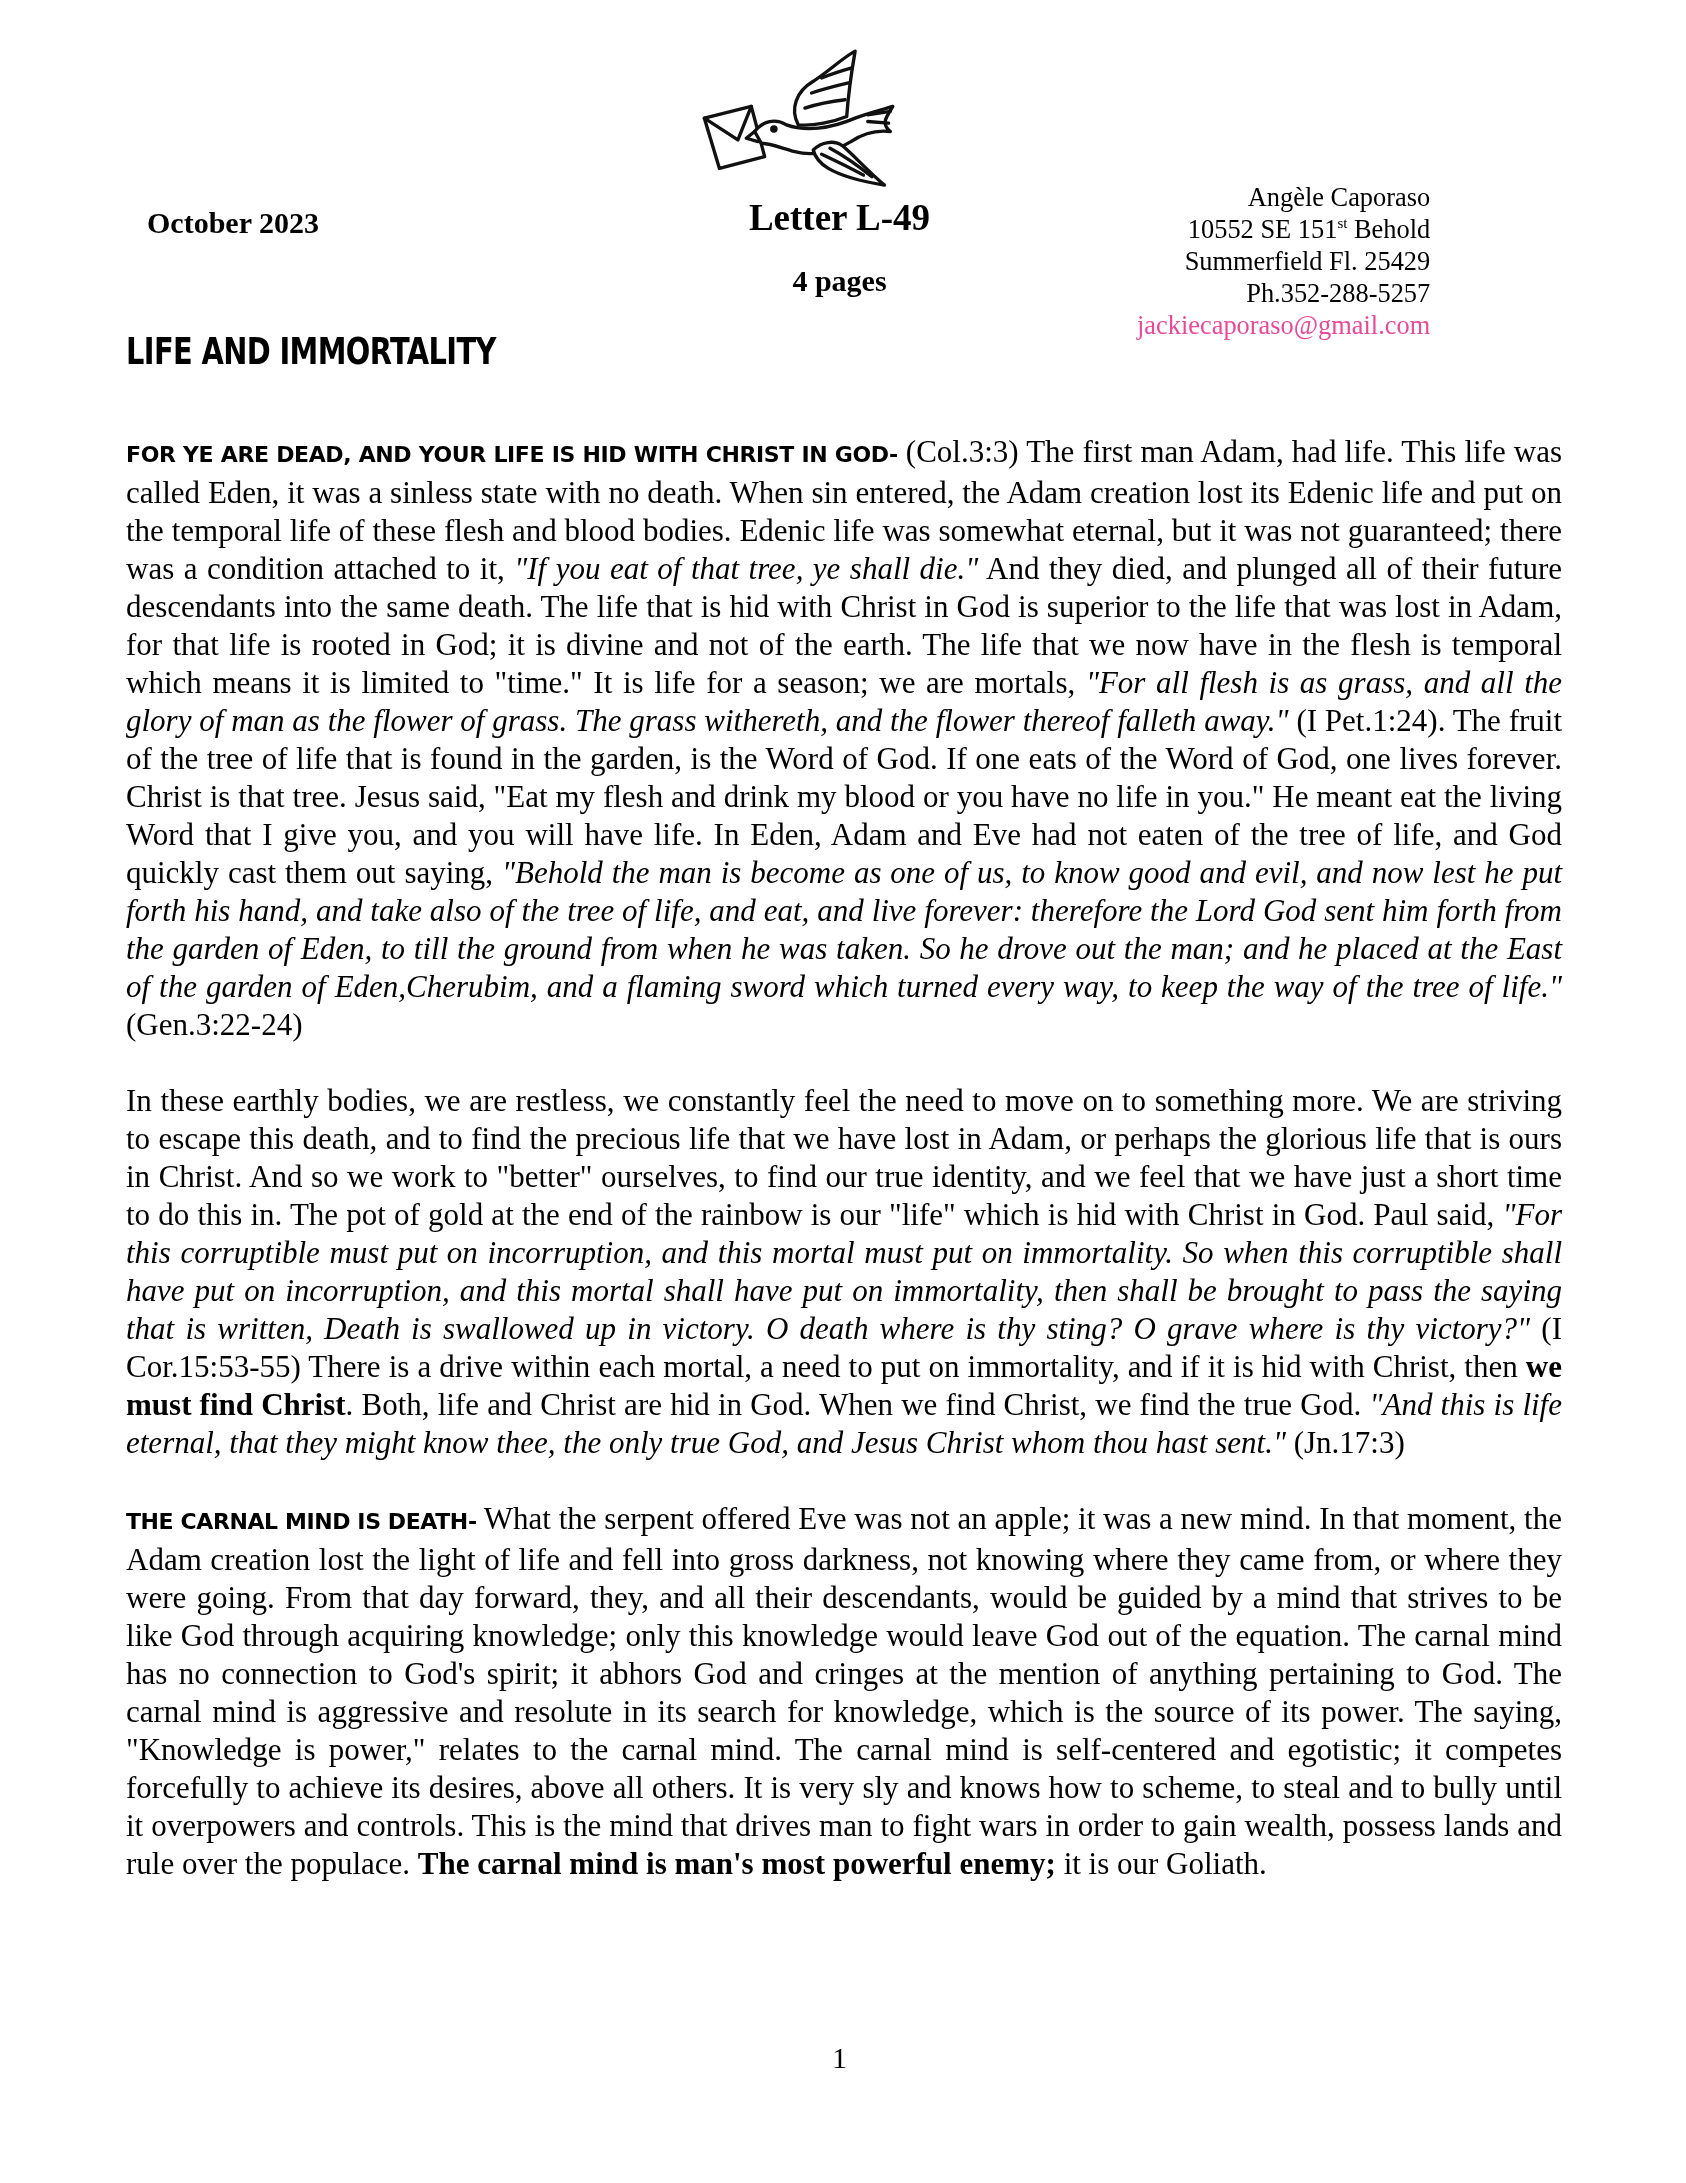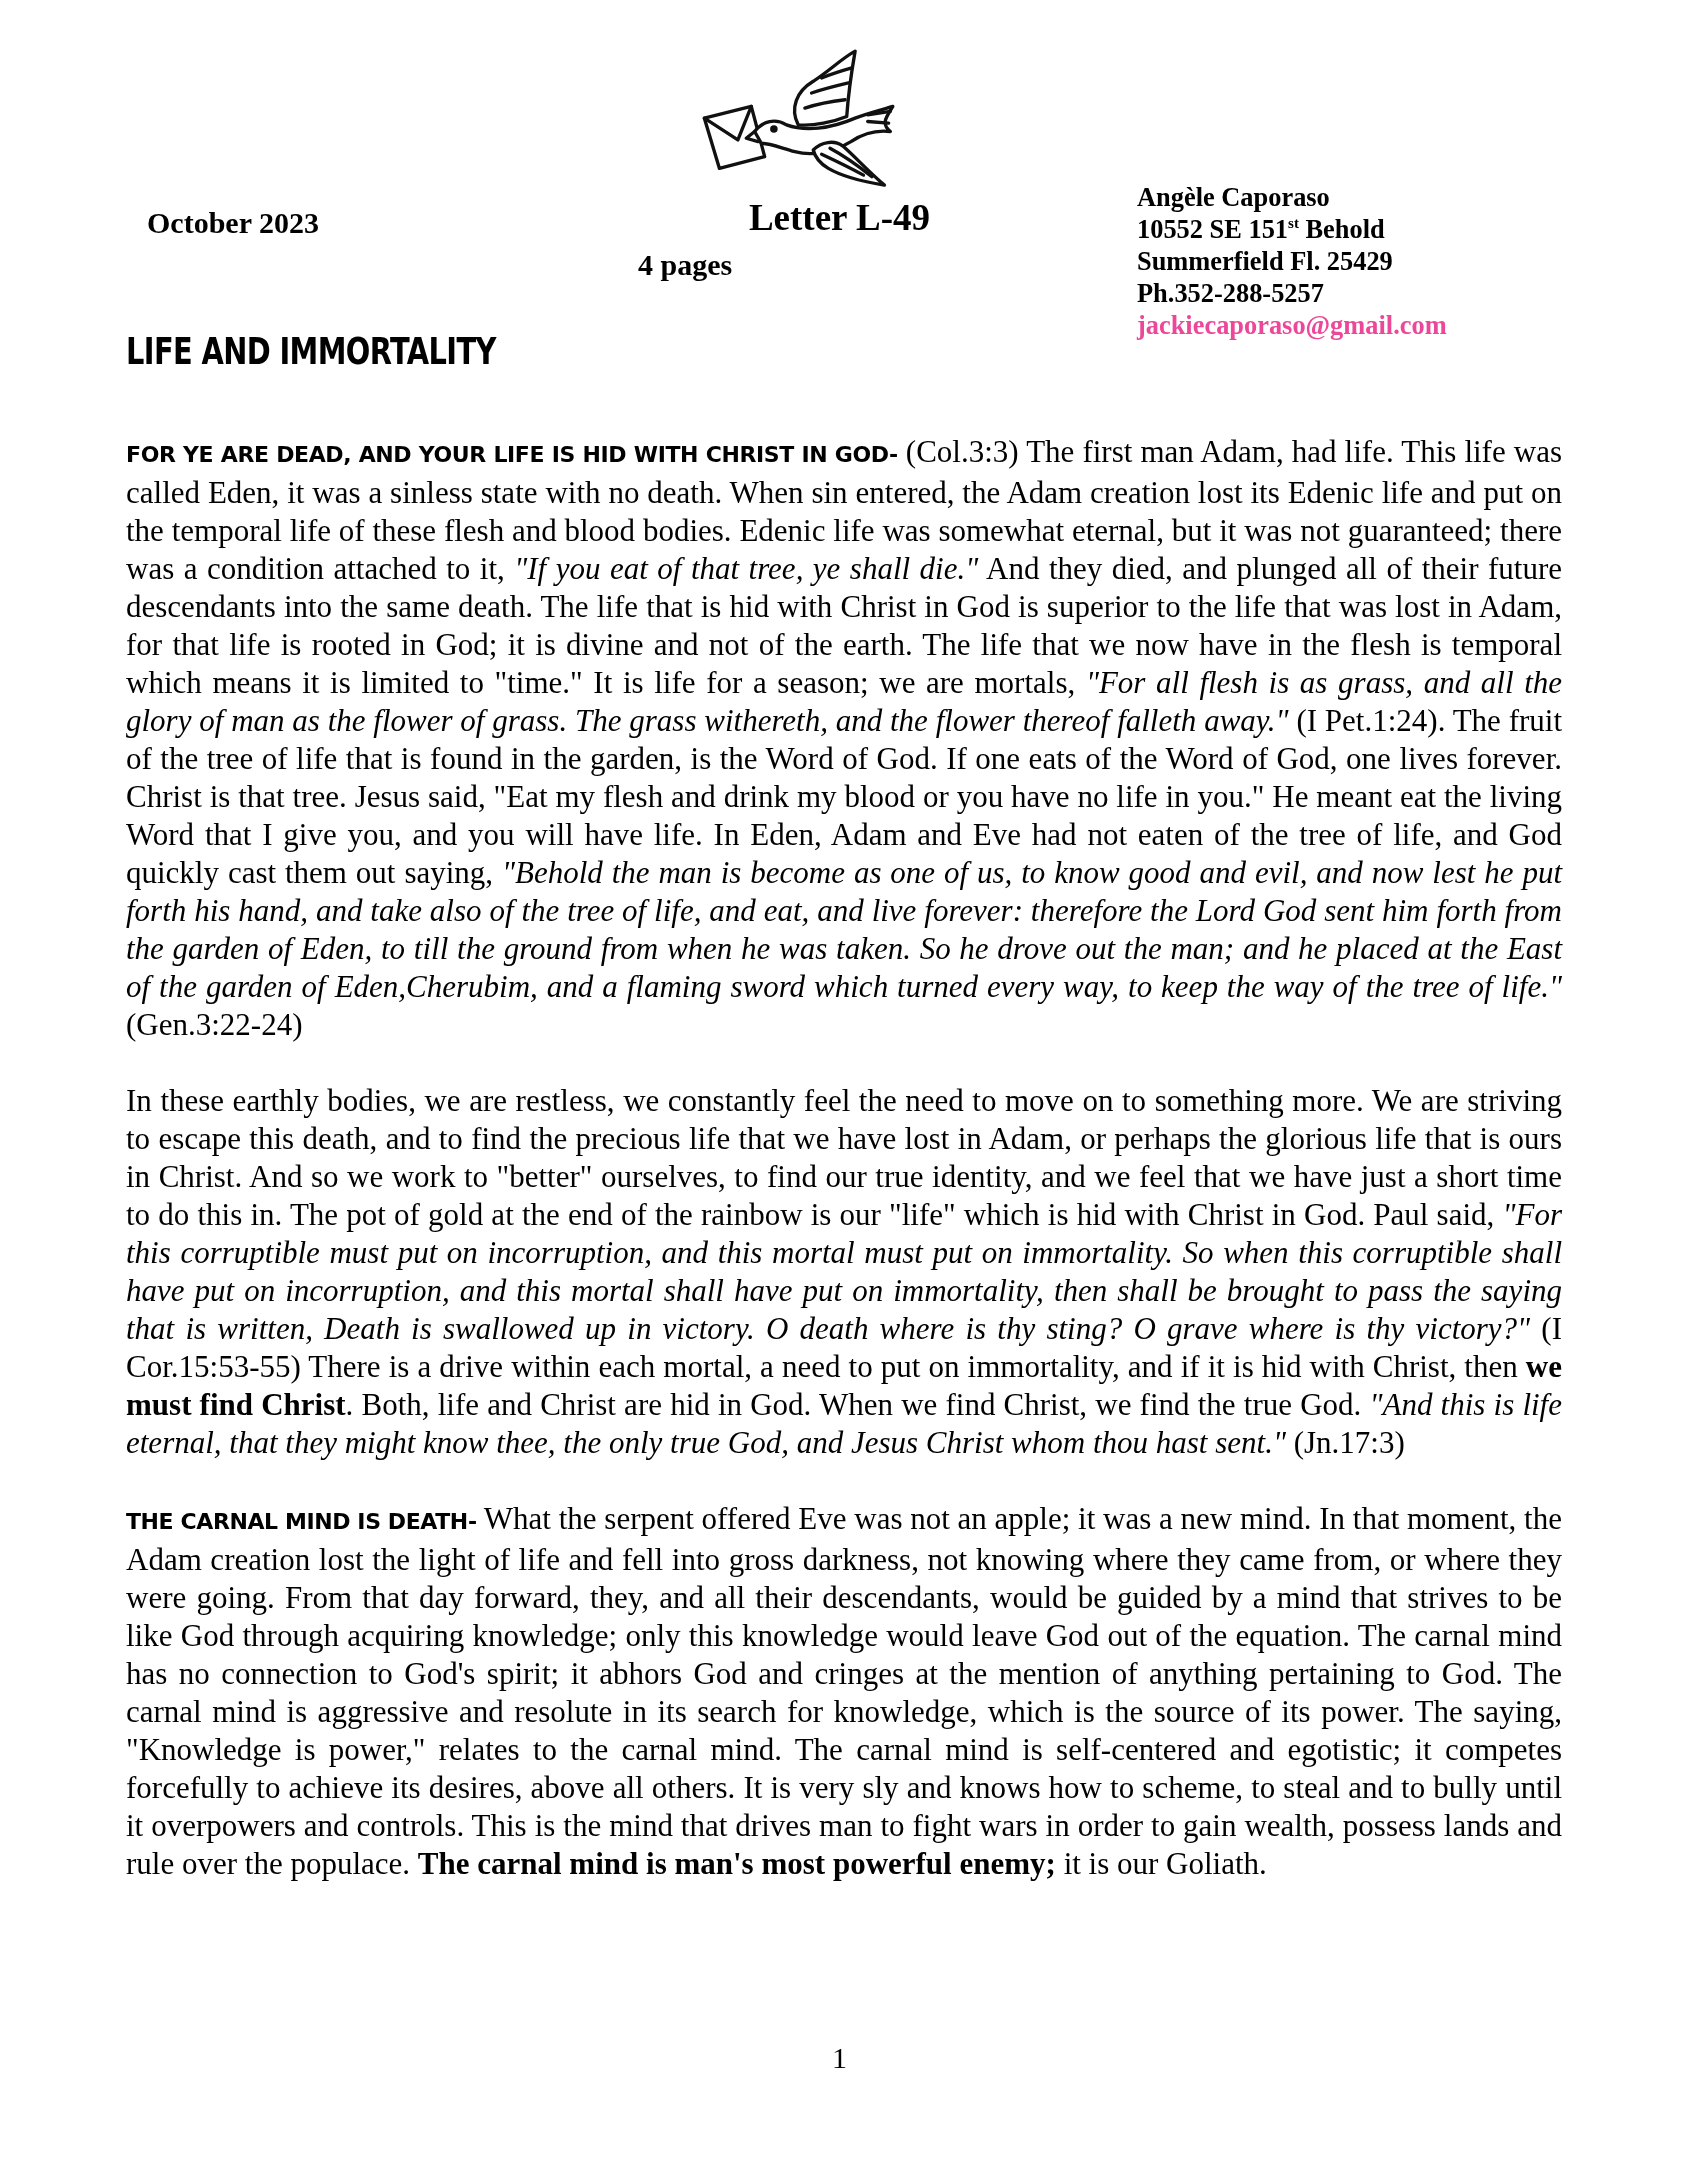--- a/index.html
+++ b/index.html
@@ -1,22 +1,22 @@
 <!DOCTYPE html>
 <html style="font-size:13.4px"><head>
 <meta charset="utf-8">
 <style>
   html, body { margin:0; padding:0; background:#ffffff; }
   body { width:1687px; height:2183px; position:relative; overflow:hidden; font-family:"Liberation Serif", serif; color:#000; }
   .abs { position:absolute; }
   .bird { left:696px; top:23.5px; width:201px; height:164px; }
   .date { left:147px; top:206px; font-size:30px; font-weight:bold; }
   .letter-title { left:638px; width:403px; text-align:center; top:196px; font-size:37px; font-weight:bold; }
-  .pages { left:638px; width:403px; top:248px; font-size:30px; font-weight:bold; }
-  .address { left:1137px; top:181px; font-size:26.4px; font-weight:bold; line-height:32px; }
+  .pages { left:638px; width:403px; text-align:center; top:264px; font-size:30px; font-weight:bold; }
+  .address { left:1137px; top:181px; font-size:26.4px; font-weight:normal; line-height:32px;text-align:right; }
   .address sup { font-size:15px; vertical-align: 10px; line-height:0; }
   .address .email { color:#ec4899; }
   .doc-title { left:126px; top:330px; font-family:"DejaVu Sans", sans-serif; font-weight:bold; font-size:37px; letter-spacing:-0.8px; transform:scaleX(0.78); transform-origin:left top; text-transform:uppercase; }
   .body-text { left:126px; top:433px; width:1436px; font-size:31px; line-height:38px; text-align:justify; }
   .body-text p { margin:0; }
   .body-text p + p { margin-top:38px; }
   .heading-inline { font-family:"DejaVu Sans", sans-serif; font-weight:bold; font-size:22px; letter-spacing:-0.4px; text-transform:uppercase; }
   .it { font-style:italic; }
   .b { font-weight:bold; }
   .page-num { left:806px; width:67px; text-align:center; top:2041px; font-size:30px; }

